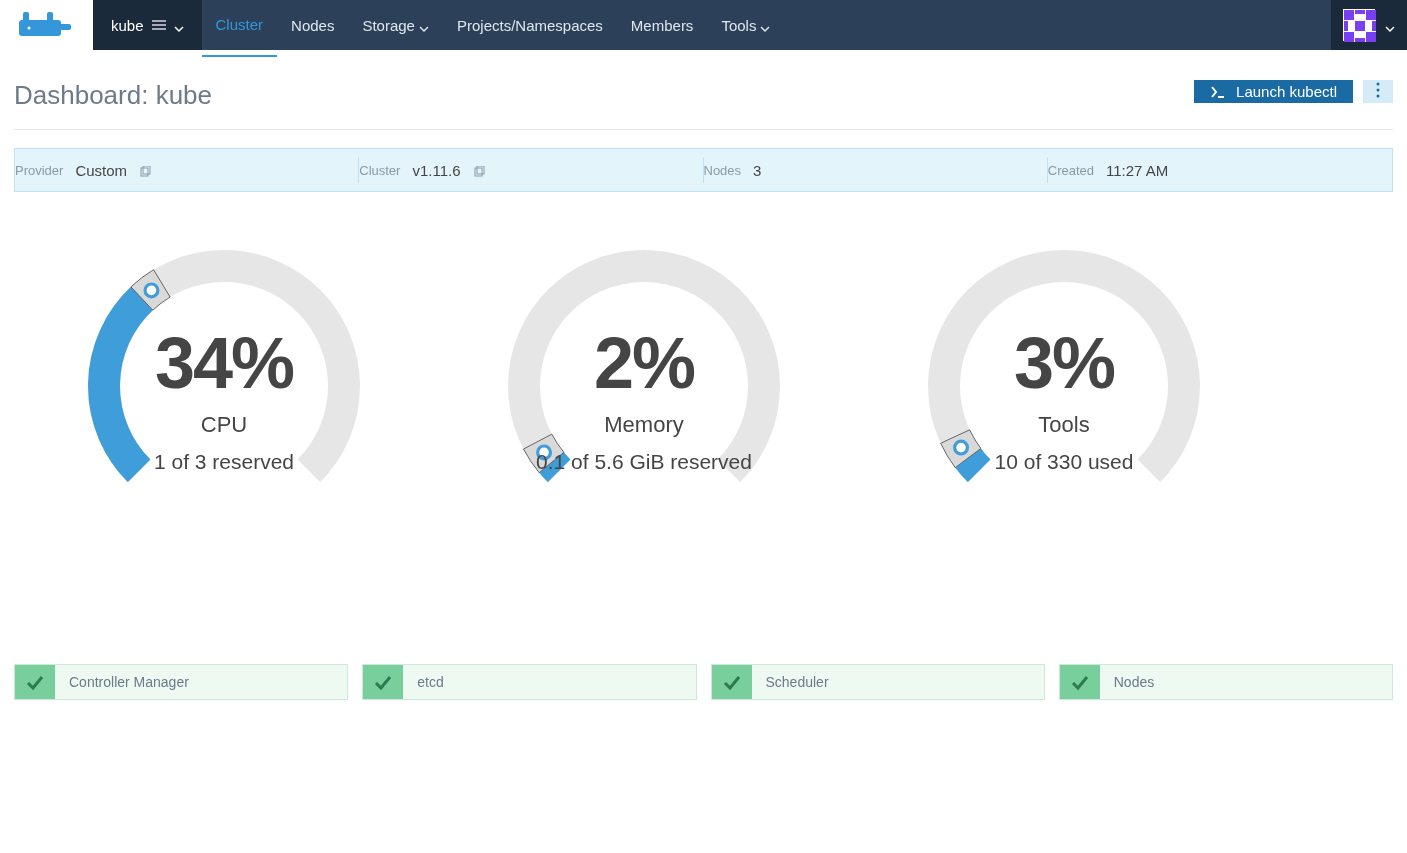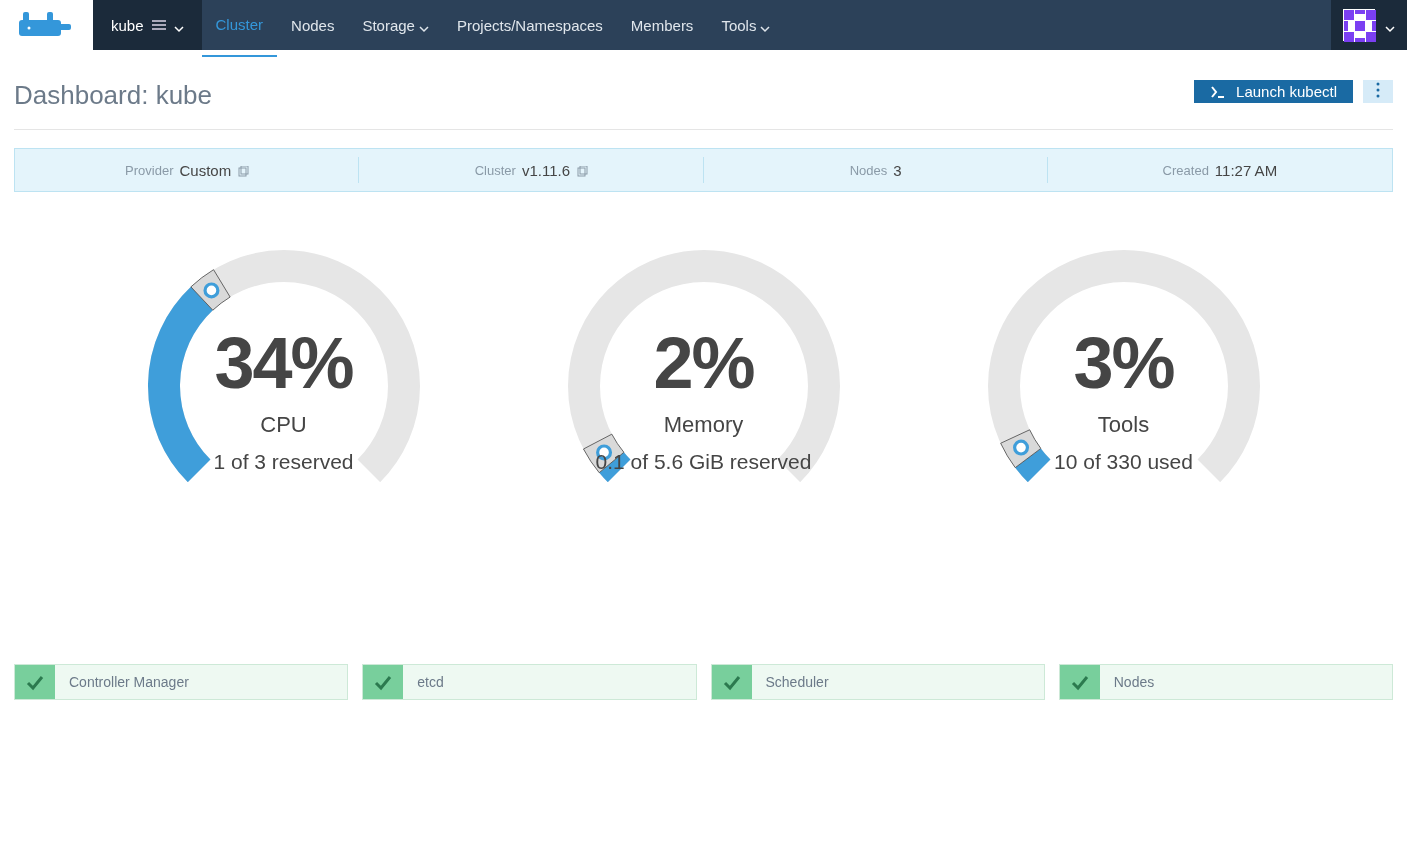--- a/index.html
+++ b/index.html
@@ -25,28 +25,28 @@
   .page-title { font-size: 26px; font-weight: 300; color: #6c7a89; }
   .page-title .name { color: #6c7a89; }
   .page-header-spacer { flex: 1; }
   .btn { display: inline-flex; align-items: center; gap: 10px; background: #1a6aa3; color: #fff; font-size: 15px; padding: 0 16px; height: 23px; border: none; cursor: pointer; }
   .btn + .btn { margin-left: 10px; }
   .btn .icon { width: 16px; height: 16px; }
   .btn-menu { background: #d6ebf8; color: #1a6aa3; width: 30px; justify-content: center; padding: 0; }
   
   
   .info-banner { display: flex; background: #e4f4fb; border: 1px solid #bde3f2; margin-top: 18px; height: 44px; }
-  .info-cell { flex: 1; display: flex; align-items: center; justify-content: center; gap: 6px; position: relative; }
+  .info-cell { flex: 1; display: flex; align-items: center; gap: 12px; position: relative; }
   .info-cell:not(:last-child)::after { content: ""; position: absolute; right: 0; top: 8px; bottom: 8px; width: 1px; background: #bde3f2; }
   .info-label { color: #8a9aa7; font-size: 13px; }
   .info-value { color: #454545; font-size: 15px; }
   .copy-icon { width: 12px; height: 12px; color: #8a9aa7; }
   
   
-  .gauges { display: flex; justify-content: center; padding: 50px 0 40px; }
+  .gauges { display: flex; justify-content: flex-start; padding: 50px 0 40px; }
   .gauge-wrap { width: 420px; display: flex; flex-direction: column; align-items: center; }
   .gauge-svg { width: 400px; height: 240px; }
   .gauge-percent { font-size: 72px; font-weight: 700; color: #454545; margin-top: -160px; letter-spacing: -2px; }
   .gauge-title { font-size: 22px; color: #454545; margin-top: 8px; font-weight: 400; }
   .gauge-sub { font-size: 21px; color: #454545; margin-top: 12px; font-weight: 400; }
   
   
   .components { display: flex; gap: 14px; padding: 150px 0 20px; }
   .component { flex: 1; display: flex; align-items: stretch; border: 1px solid #cde9d7; background: #eef9f2; height: 36px; }
   .comp-check { width: 40px; background: #78cf9c; display: flex; align-items: center; justify-content: center; }

